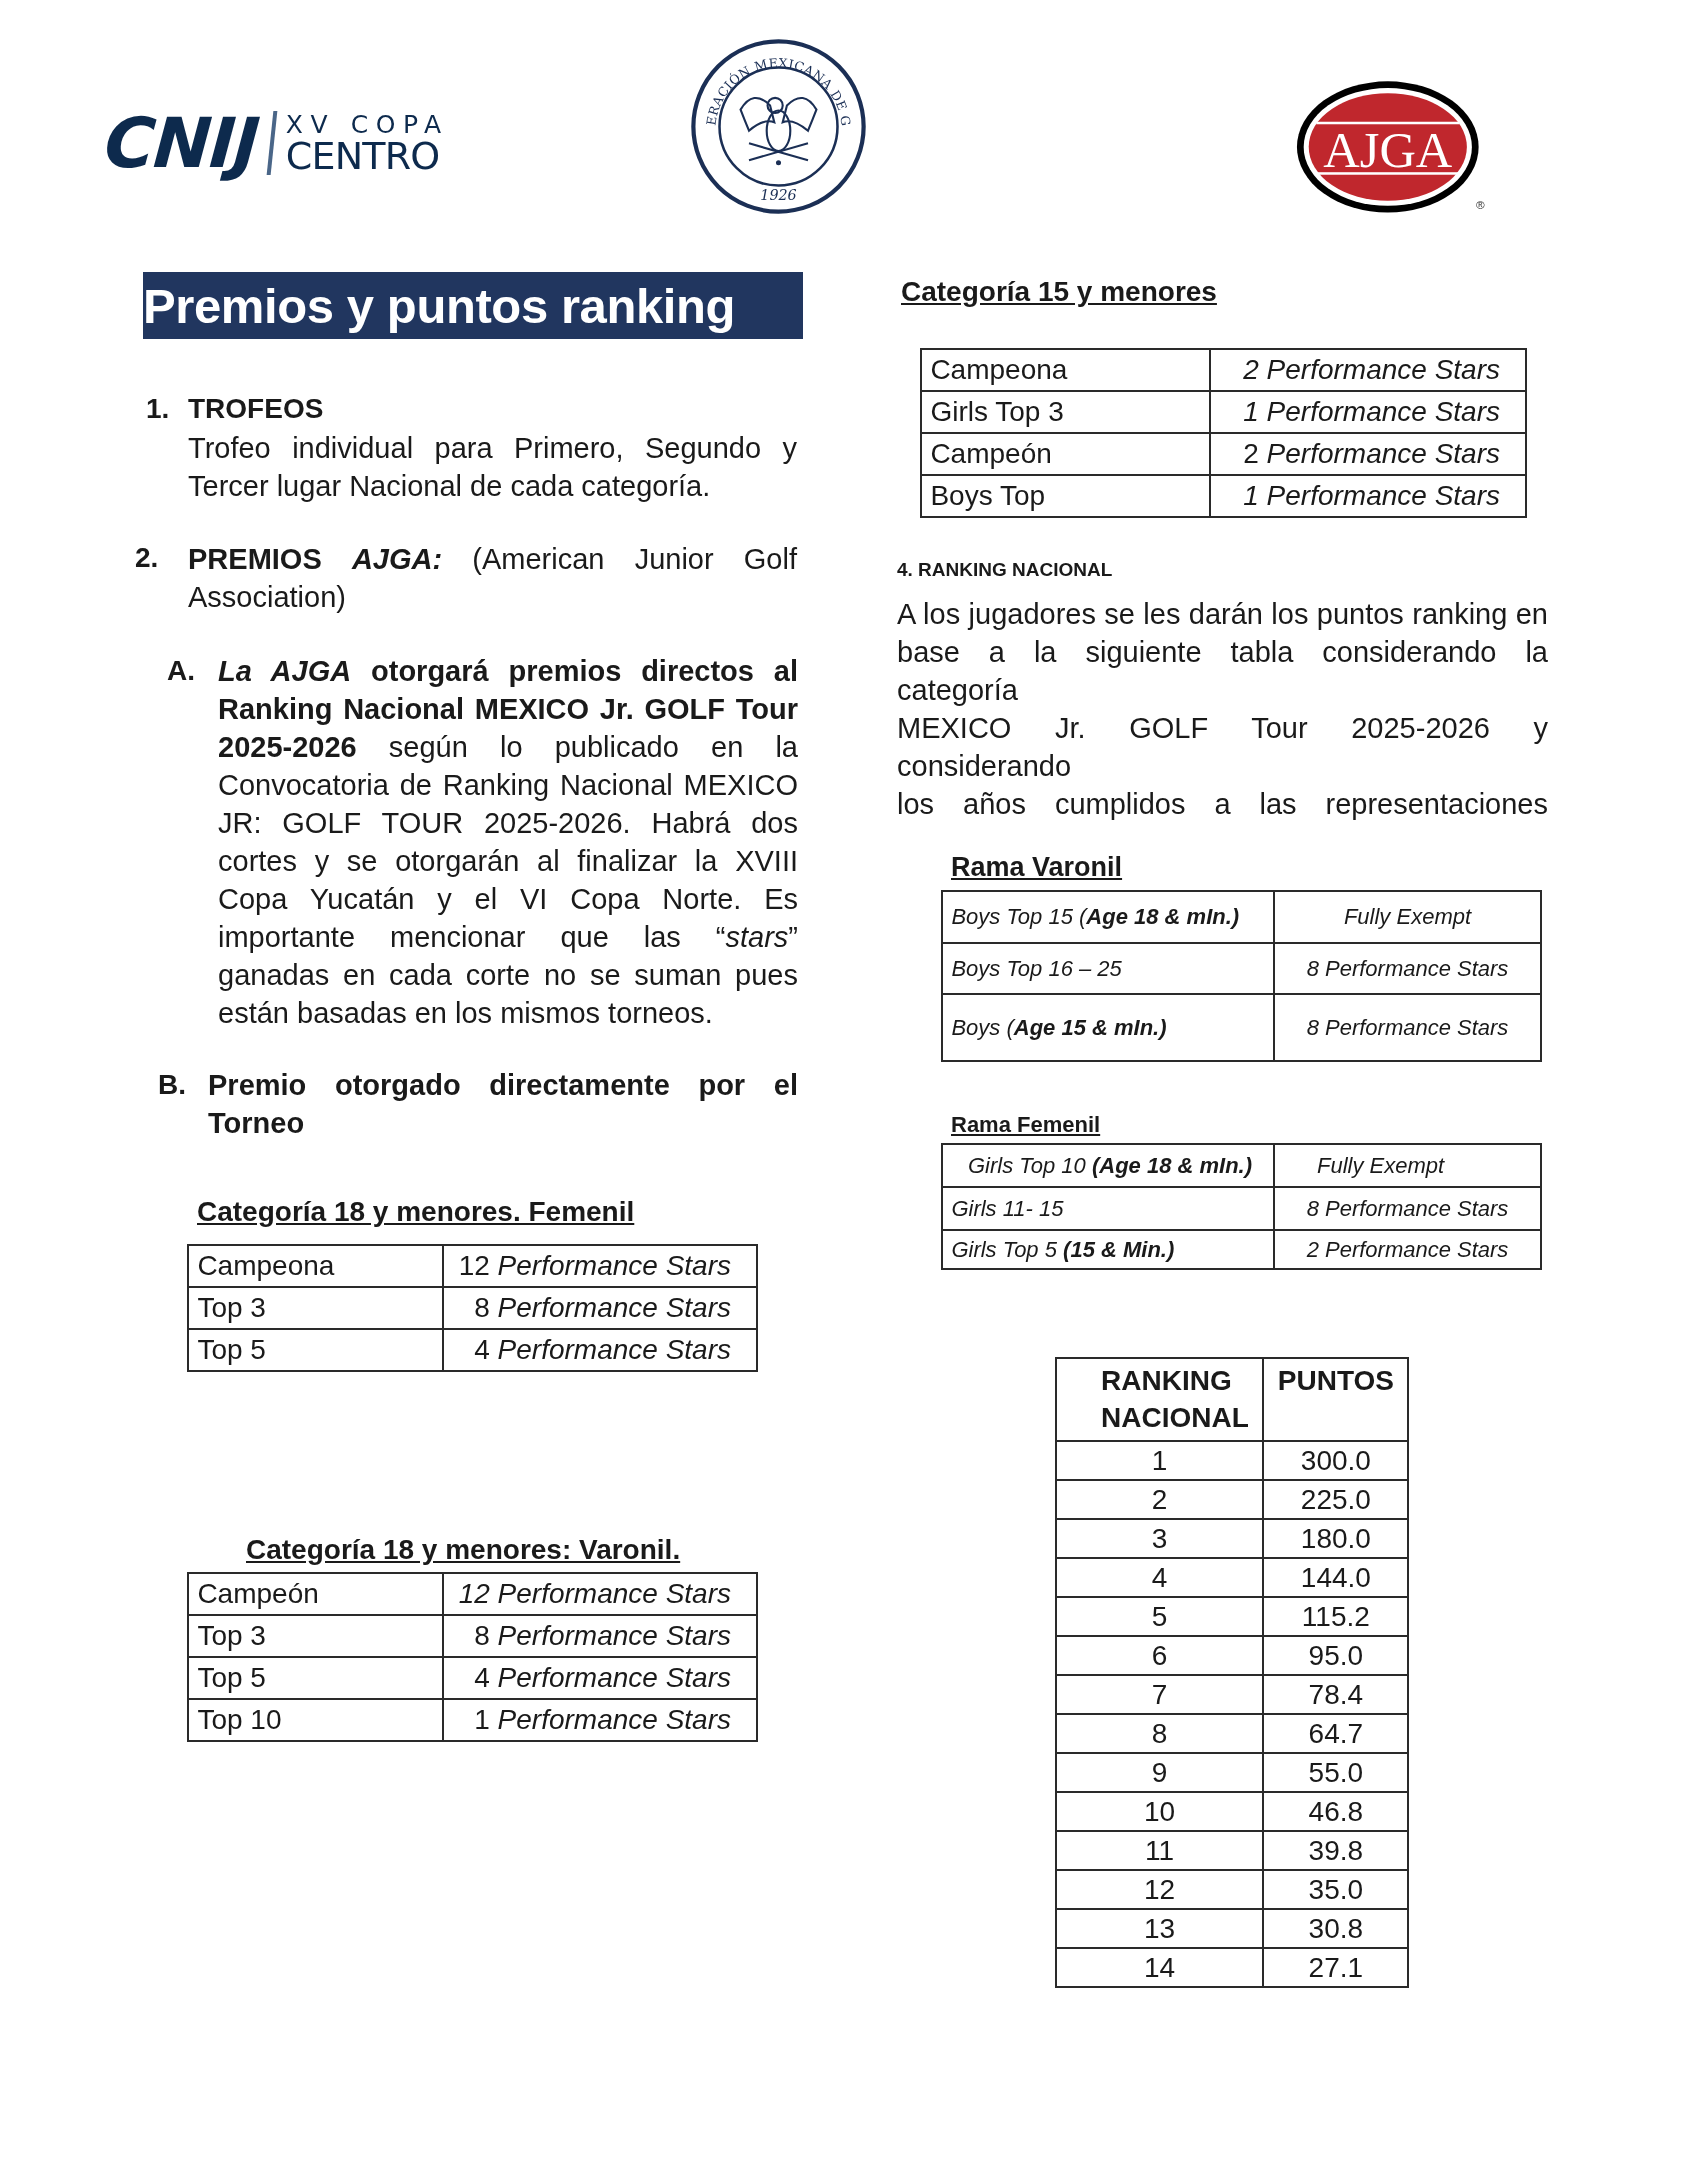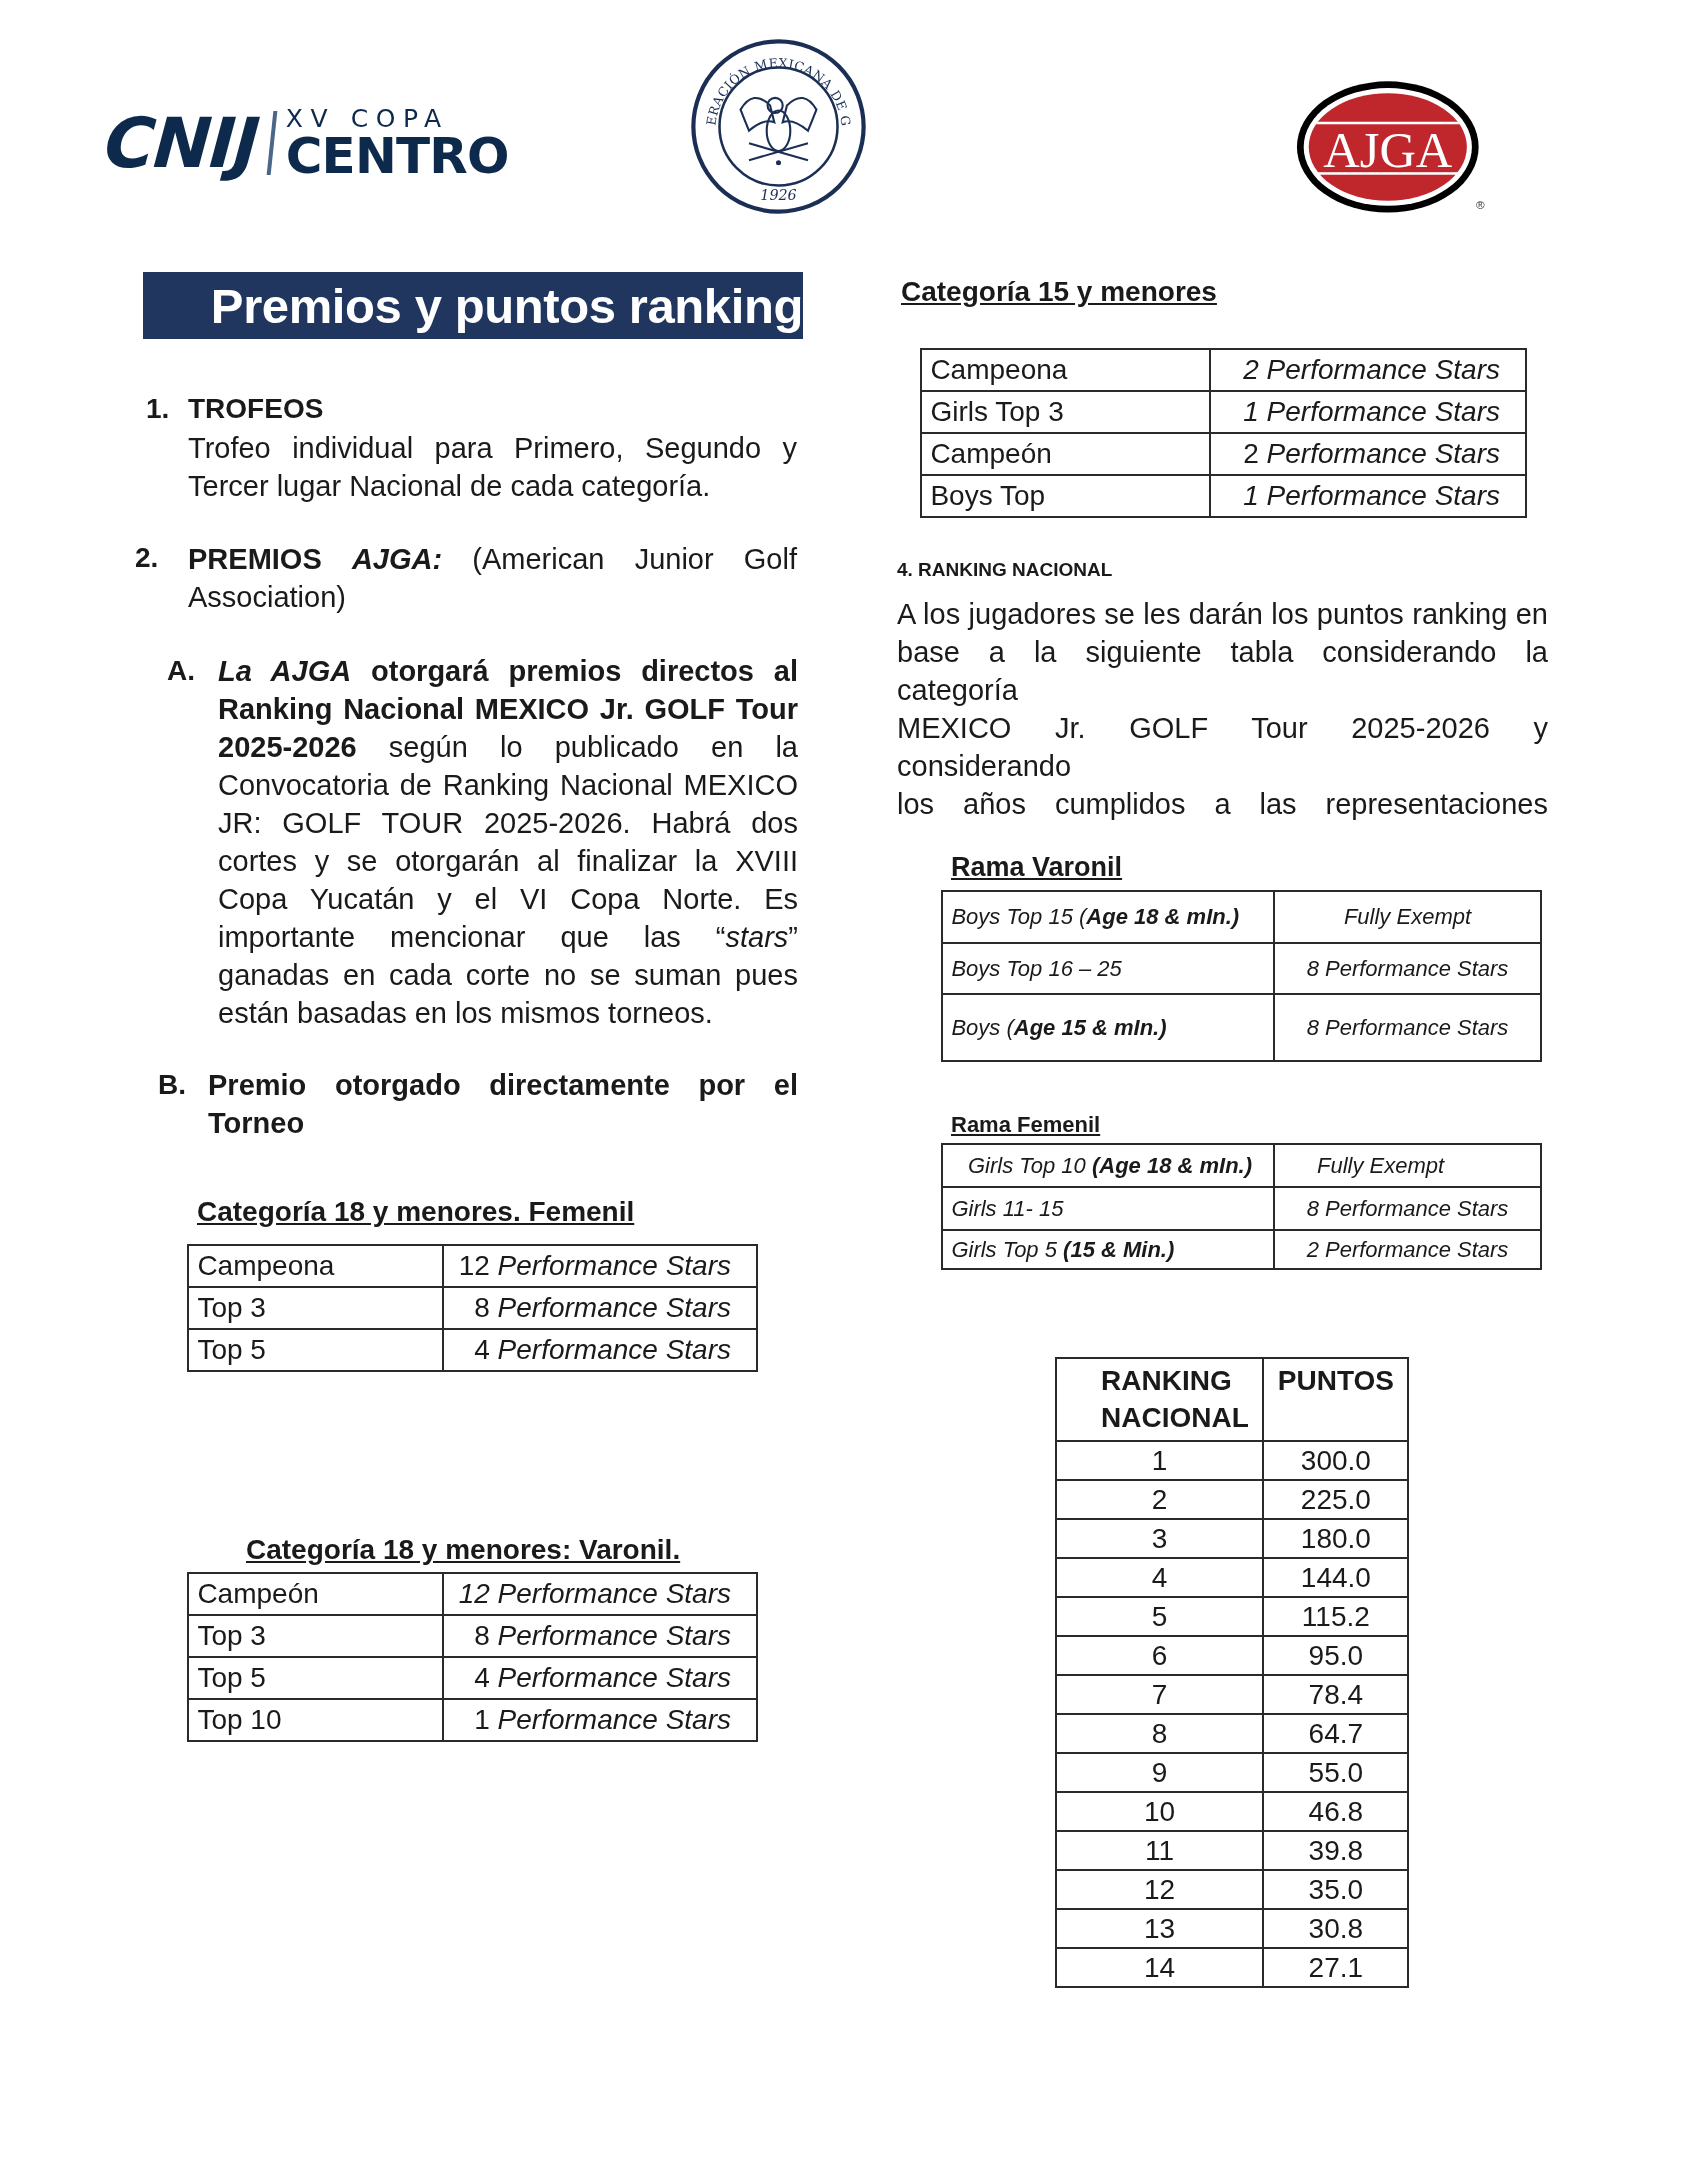--- a/index.html
+++ b/index.html
@@ -6,27 +6,27 @@
   html, body { width: 1687px; height: 2183px; background: #ffffff; }
   body { position: relative; font-family: "Liberation Sans", "DejaVu Sans", sans-serif; color: #1a1a1a; overflow: hidden; }
   .abs { position: absolute; }
 
   
   .logo-cnij { left: 105px; top: 101px; height: 84px; display: flex; align-items: center; gap: 8.4px; color: #0d2a4d; }
   .logo-cnij .big { font-family: "DejaVu Sans", sans-serif; font-weight: 900; font-size: 69px; letter-spacing: -1.7px; font-style: italic; transform: skewX(-4deg); }
   .logo-cnij .bar { width: 4.2px; height: 64px; background: #4a6688; transform: skewX(-6deg); margin: 0 3.4px; }
   .logo-cnij .stack { display: flex; flex-direction: column; line-height: 1; }
   .logo-cnij .small { font-family: "DejaVu Sans", sans-serif; font-weight: 400; font-size: 25px; letter-spacing: 7.6px; }
-  .logo-cnij .mid { font-family: "DejaVu Sans", sans-serif; font-weight: 700; font-size: 50px; letter-spacing: -0.8px; }
+  .logo-cnij .mid { font-family: "DejaVu Sans", sans-serif; font-weight: 400; font-size: 38px; letter-spacing: -0.8px; }
 
   .logo-fmg { left: 690px; top: 38px; width: 177px; height: 177px; }
   .logo-ajga { left: 1291px; top: 78px; width: 202px; height: 143px; }
 
   
-  .banner { left: 143px; top: 272px; width: 660px; height: 67px; background: #21365f; color: #fff; font-weight: 700; font-size: 49px; display: flex; align-items: center; justify-content: flex-end; letter-spacing: -0.4px; }
+  .banner { left: 143px; top: 272px; width: 660px; height: 67px; background: #21365f; color: #fff; font-weight: 700; font-size: 49px; display: flex; align-items: center; justify-content: flex-start; letter-spacing: -0.4px; }
 
   .body-text { font-size: 29px; line-height: 38px; text-align: justify; }
   .b { font-weight: 700; }
   .i { font-style: italic; }
 
   .sec1-num { left: 146px; top: 393px; font-size: 28px; font-weight: 700; }
   .sec1-title { left: 188px; top: 393px; font-size: 28px; font-weight: 700; }
   .sec1-body { left: 188px; top: 429px; width: 609px; }
 
   .sec2-num { left: 135px; top: 542px; font-size: 28px; font-weight: 700; }

